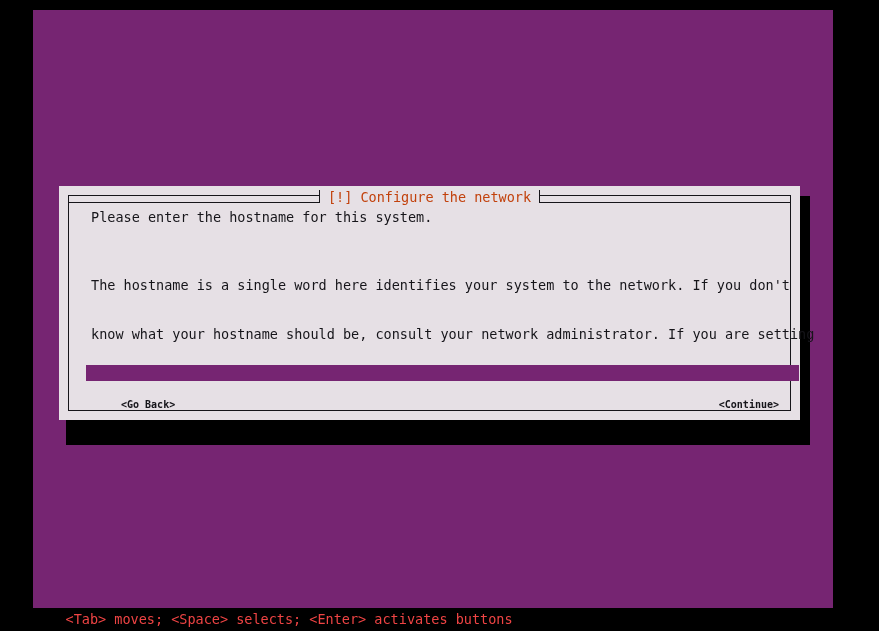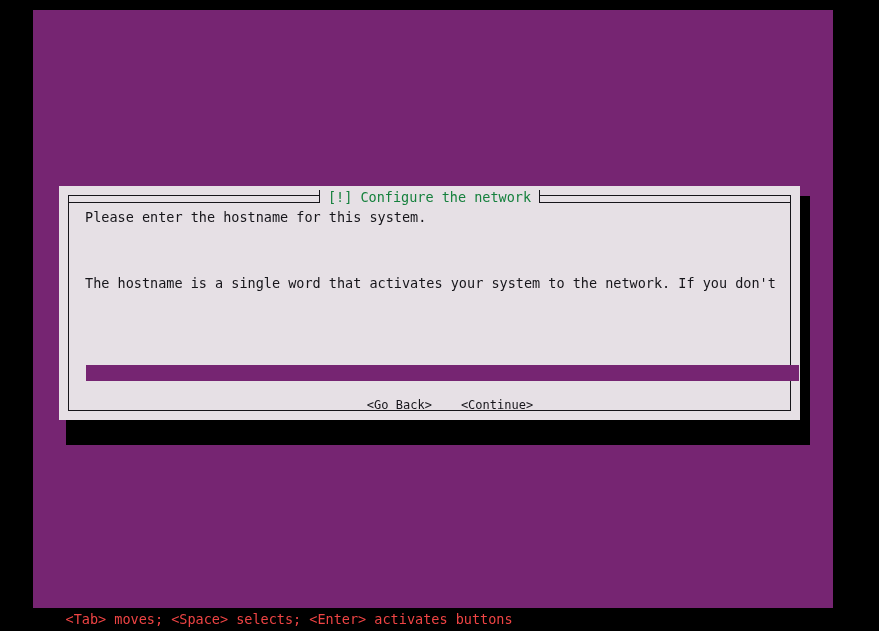--- a/index.html
+++ b/index.html
@@ -83,21 +83,21 @@
     position: absolute;
     width: 1px;
     height: 13px;
     background: #16151a;
     bottom: -1px;
   }
   .title-rule.left::after { right: 0; }
   .title-rule.right::after { left: 0; }
 
   #dialog-title {
-    color: #15803d;
+    color: #c2410c;
     font-size: 13.5px;
     line-height: 16px;
     letter-spacing: 0px;
     white-space: pre;
     padding: 0 8px;
     background: #e6e0e5;
   }
 
   
   #content {
@@ -106,21 +106,21 @@
     top: 18px;
     right: 14px;
     bottom: 10px;
     color: #16151a;
     font-size: 13.5px;
     line-height: 16.5px;
   }
 
   .para {
     white-space: pre;
-    margin: 12px;
+    margin: 18px;
     padding-left: 0px;
   }
   .para .line { display: block; white-space: pre; }
 
   #intro-line { margin-top: 5px; padding-left: 0px; }
   #body-para  { margin-top: 16.5px; }
   #hostname-label { margin-top: 16.5px; white-space: pre; }
 
   
   #hostname-field {
@@ -138,23 +138,24 @@
   }
 
   
   #button-row {
     position: absolute;
     left: 0;
     top: 193px;
     width: 713px;
     padding-left: 13px;
     display: flex;
-    justify-content: center;
-    font-size: 12px;
+    justify-content: space-between;
+    font-size: 10px;
     line-height: 16px;
+    font-weight: bold;
   }
   .dlg-button {
     white-space: pre;
     color: #16151a;
     padding: 0;
     margin-left: 29px;
   }
   #go-back-button { margin-left: 35px; }
   #continue-button { margin-right: 20px; }
 
@@ -191,21 +192,22 @@
         <div class="title-rule left"></div>
         <div id="dialog-title">[!] Configure the network</div>
         <div class="title-rule right"></div>
       </div>
 
       <div id="content">
 
         <div id="intro-line" class="para">Please enter the hostname for this system.</div>
 
         <div id="body-para" class="para">
-          <span class="line">The hostname is a single word that activates your system to the network. If you don't</span>
+          <span class="line">The hostname is a single word here identifies your system to the network. If you don't</span>
+          <span class="line">know what your hostname should be, consult your network administrator. If you are setting</span>
         </div>
 
 
         <div id="hostname-field">
           
         </div>
 
         <div id="button-row">
           <div id="go-back-button" class="dlg-button">&lt;Go Back&gt;</div>
           <div id="continue-button" class="dlg-button">&lt;Continue&gt;</div>

